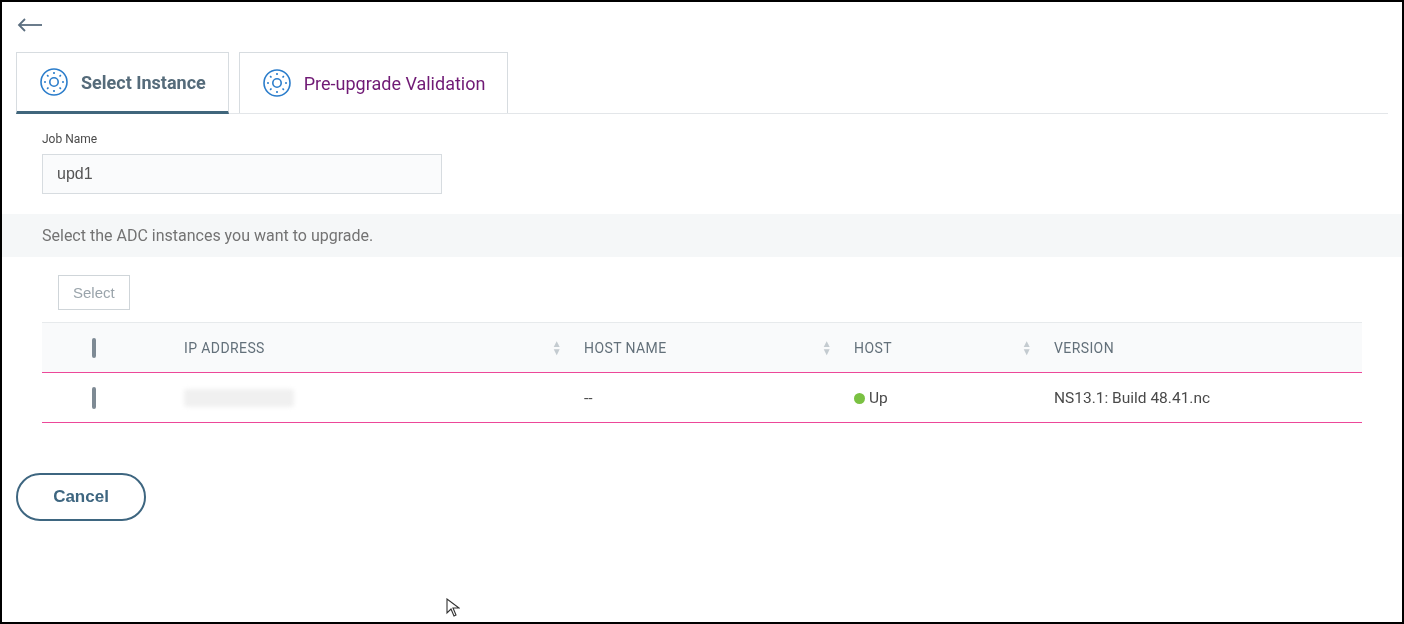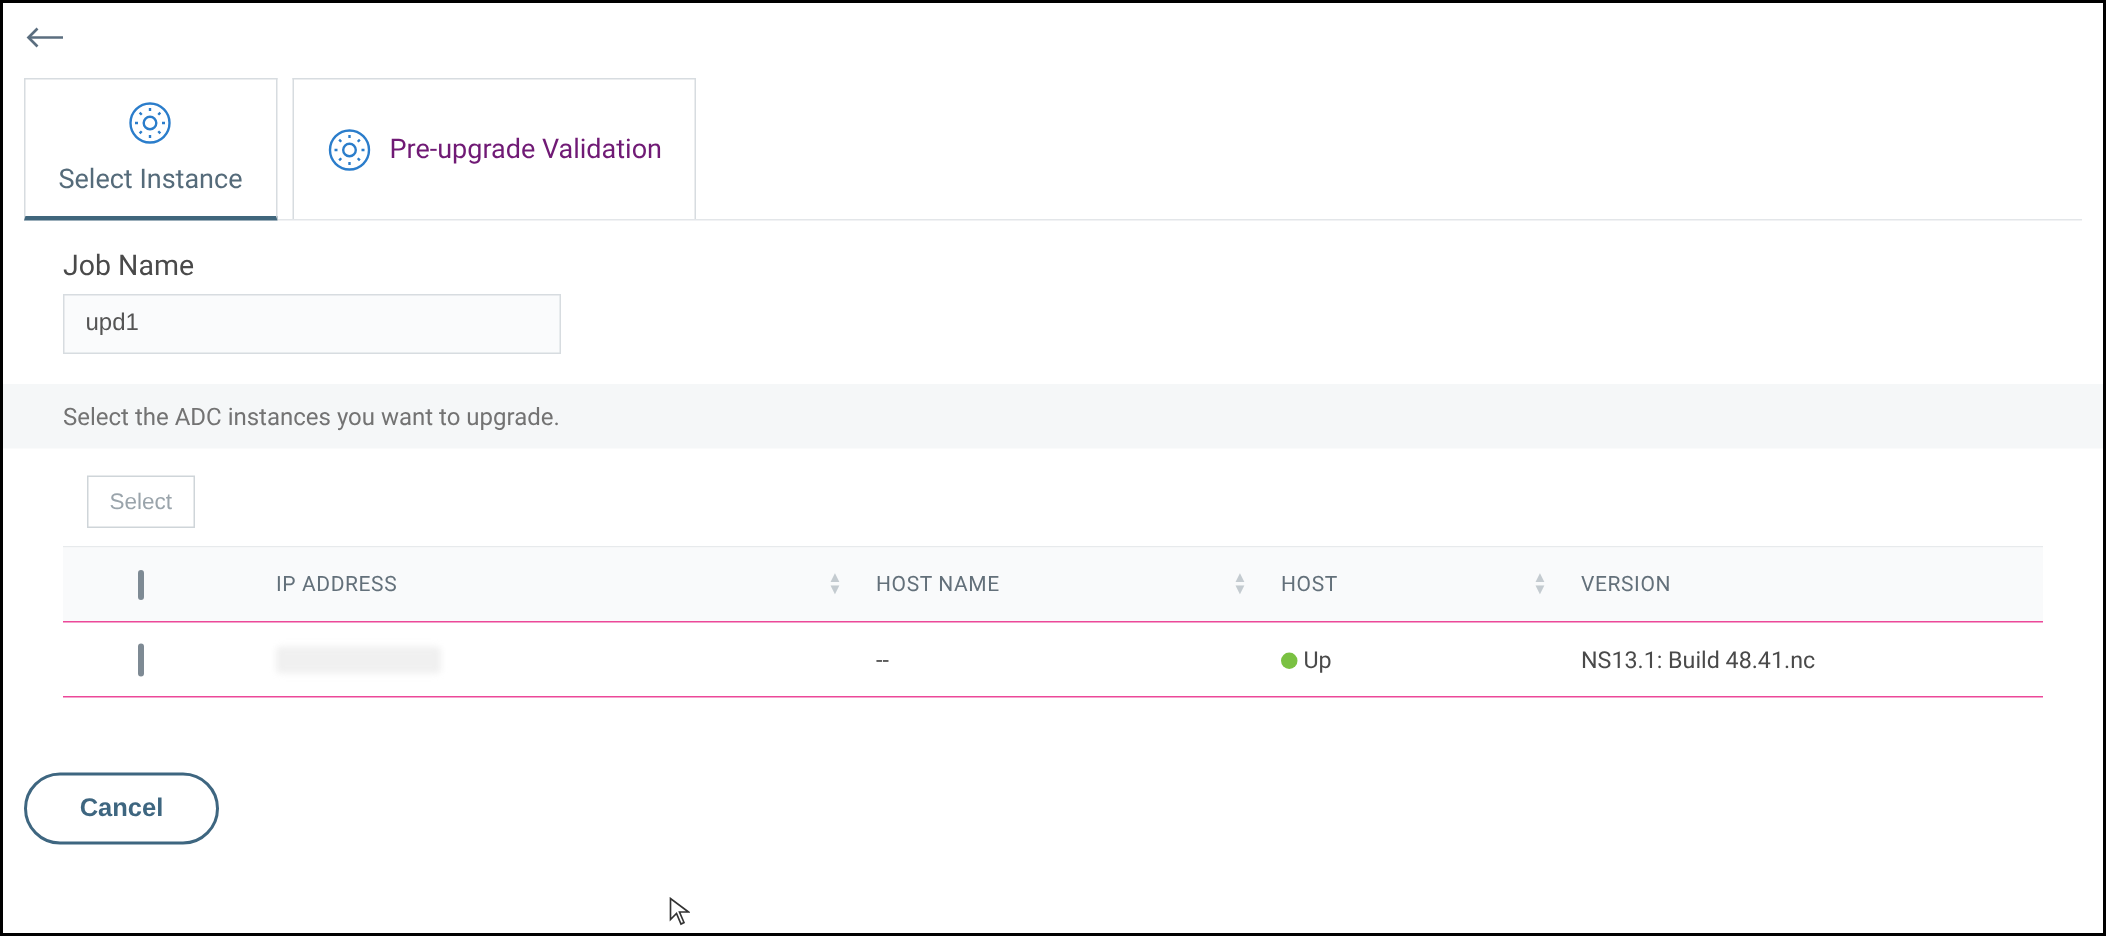--- a/index.html
+++ b/index.html
@@ -45,44 +45,43 @@
     padding: 14px 22px;
     border: 1px solid #d7dce0;
     border-bottom: none;
     background: #fff;
     margin-right: 10px;
     font-size: 18px;
     color: #701a75;
     cursor: pointer;
   }
   .tab.active {
-    font-weight: 400;
+    font-weight: 700;
     color: #556b7a;
     border-bottom: 3px solid #40667c;
     margin-bottom: -1px;
-    flex-direction: column;
   }
   .tab-icon {
     width: 30px;
     height: 30px;
     display:flex;
     align-items:center;
     justify-content:center;
   }
   .gear-circle { color: #2b7dcb; }
   .code-circle {
     background: #8d9599;
     border-radius: 50%;
     color:#fff;
   }
 
   .form-area { padding: 18px 40px 6px 40px; }
-  .label { font-size: 19px; color: #4a4a4a; margin-bottom: 8px; display:block; }
+  .label { font-size: 12px; color: #4a4a4a; margin-bottom: 8px; display:block; }
   .text-input {
-    width: 332px;
+    width: 400px;
     height: 40px;
     padding: 0 14px;
     font-size: 16px;
     border: 1px solid #d7dce0;
     background: #fafbfc;
     color: #555;
   }
 
   .hint-bar {
     background: #f5f7f8;

